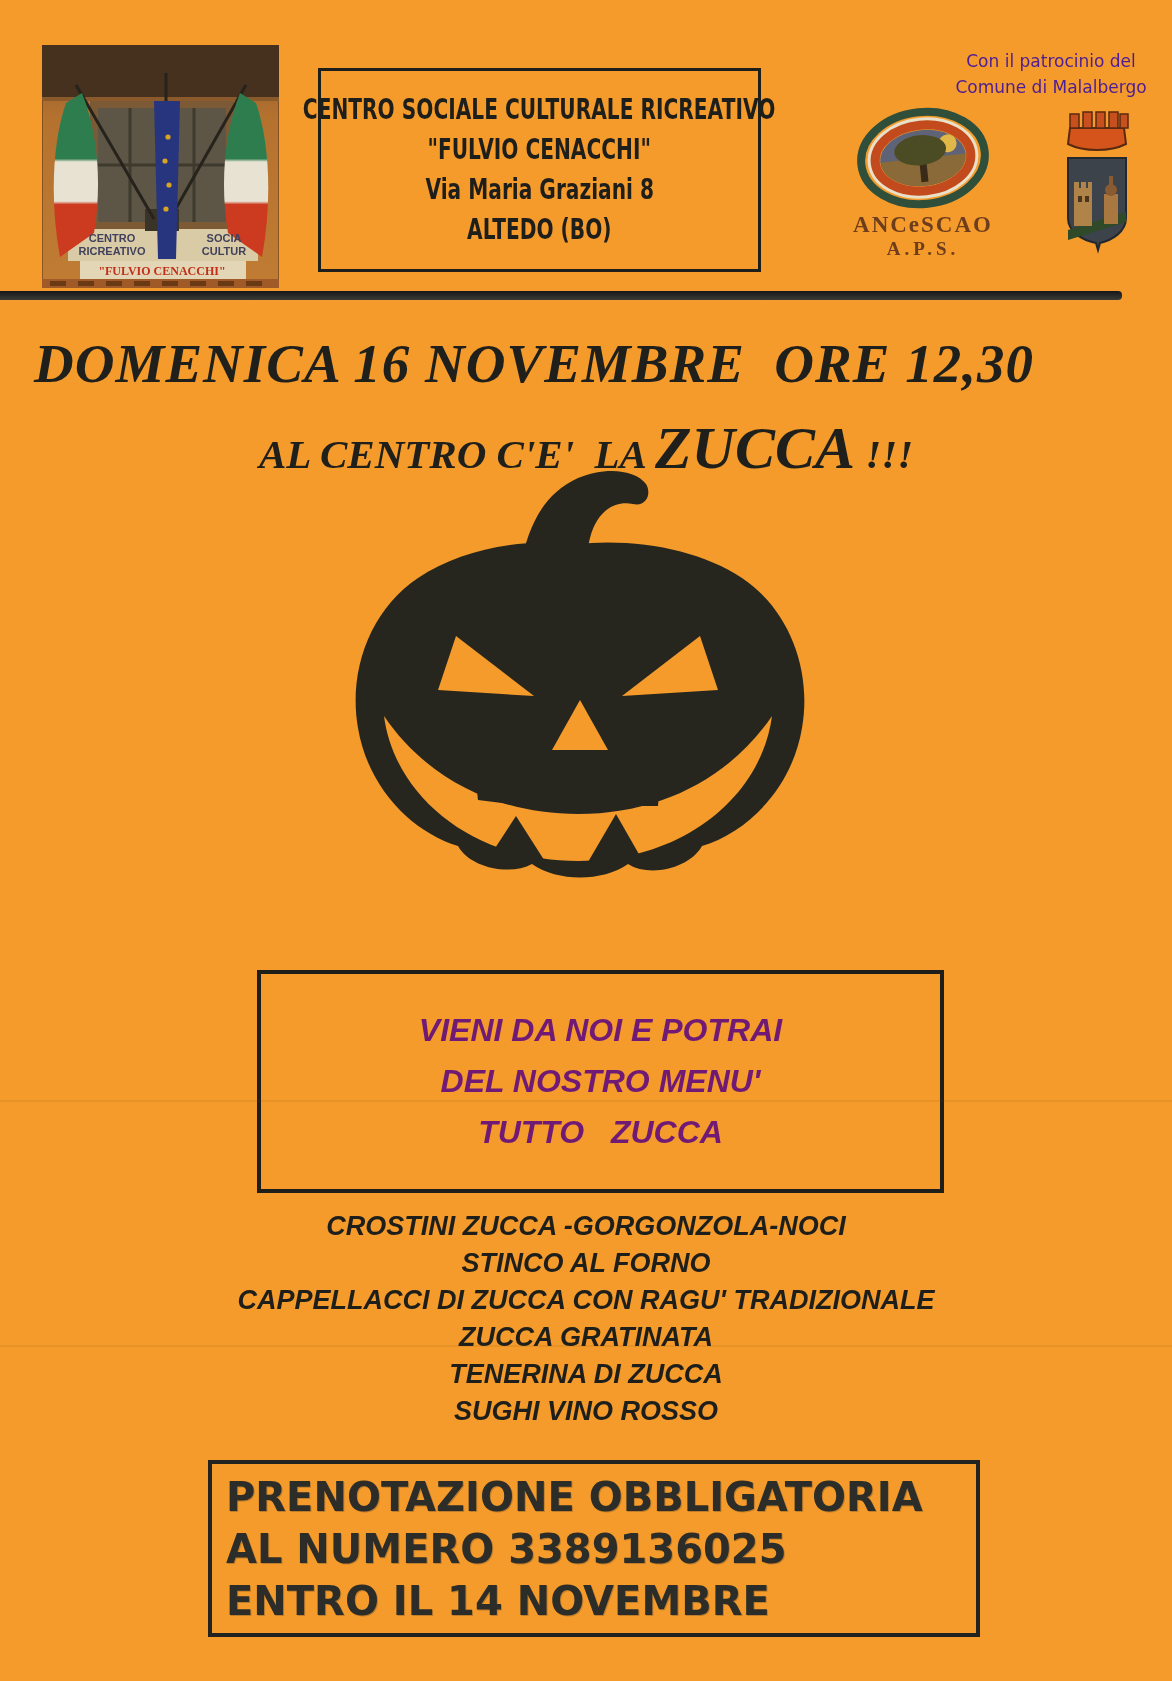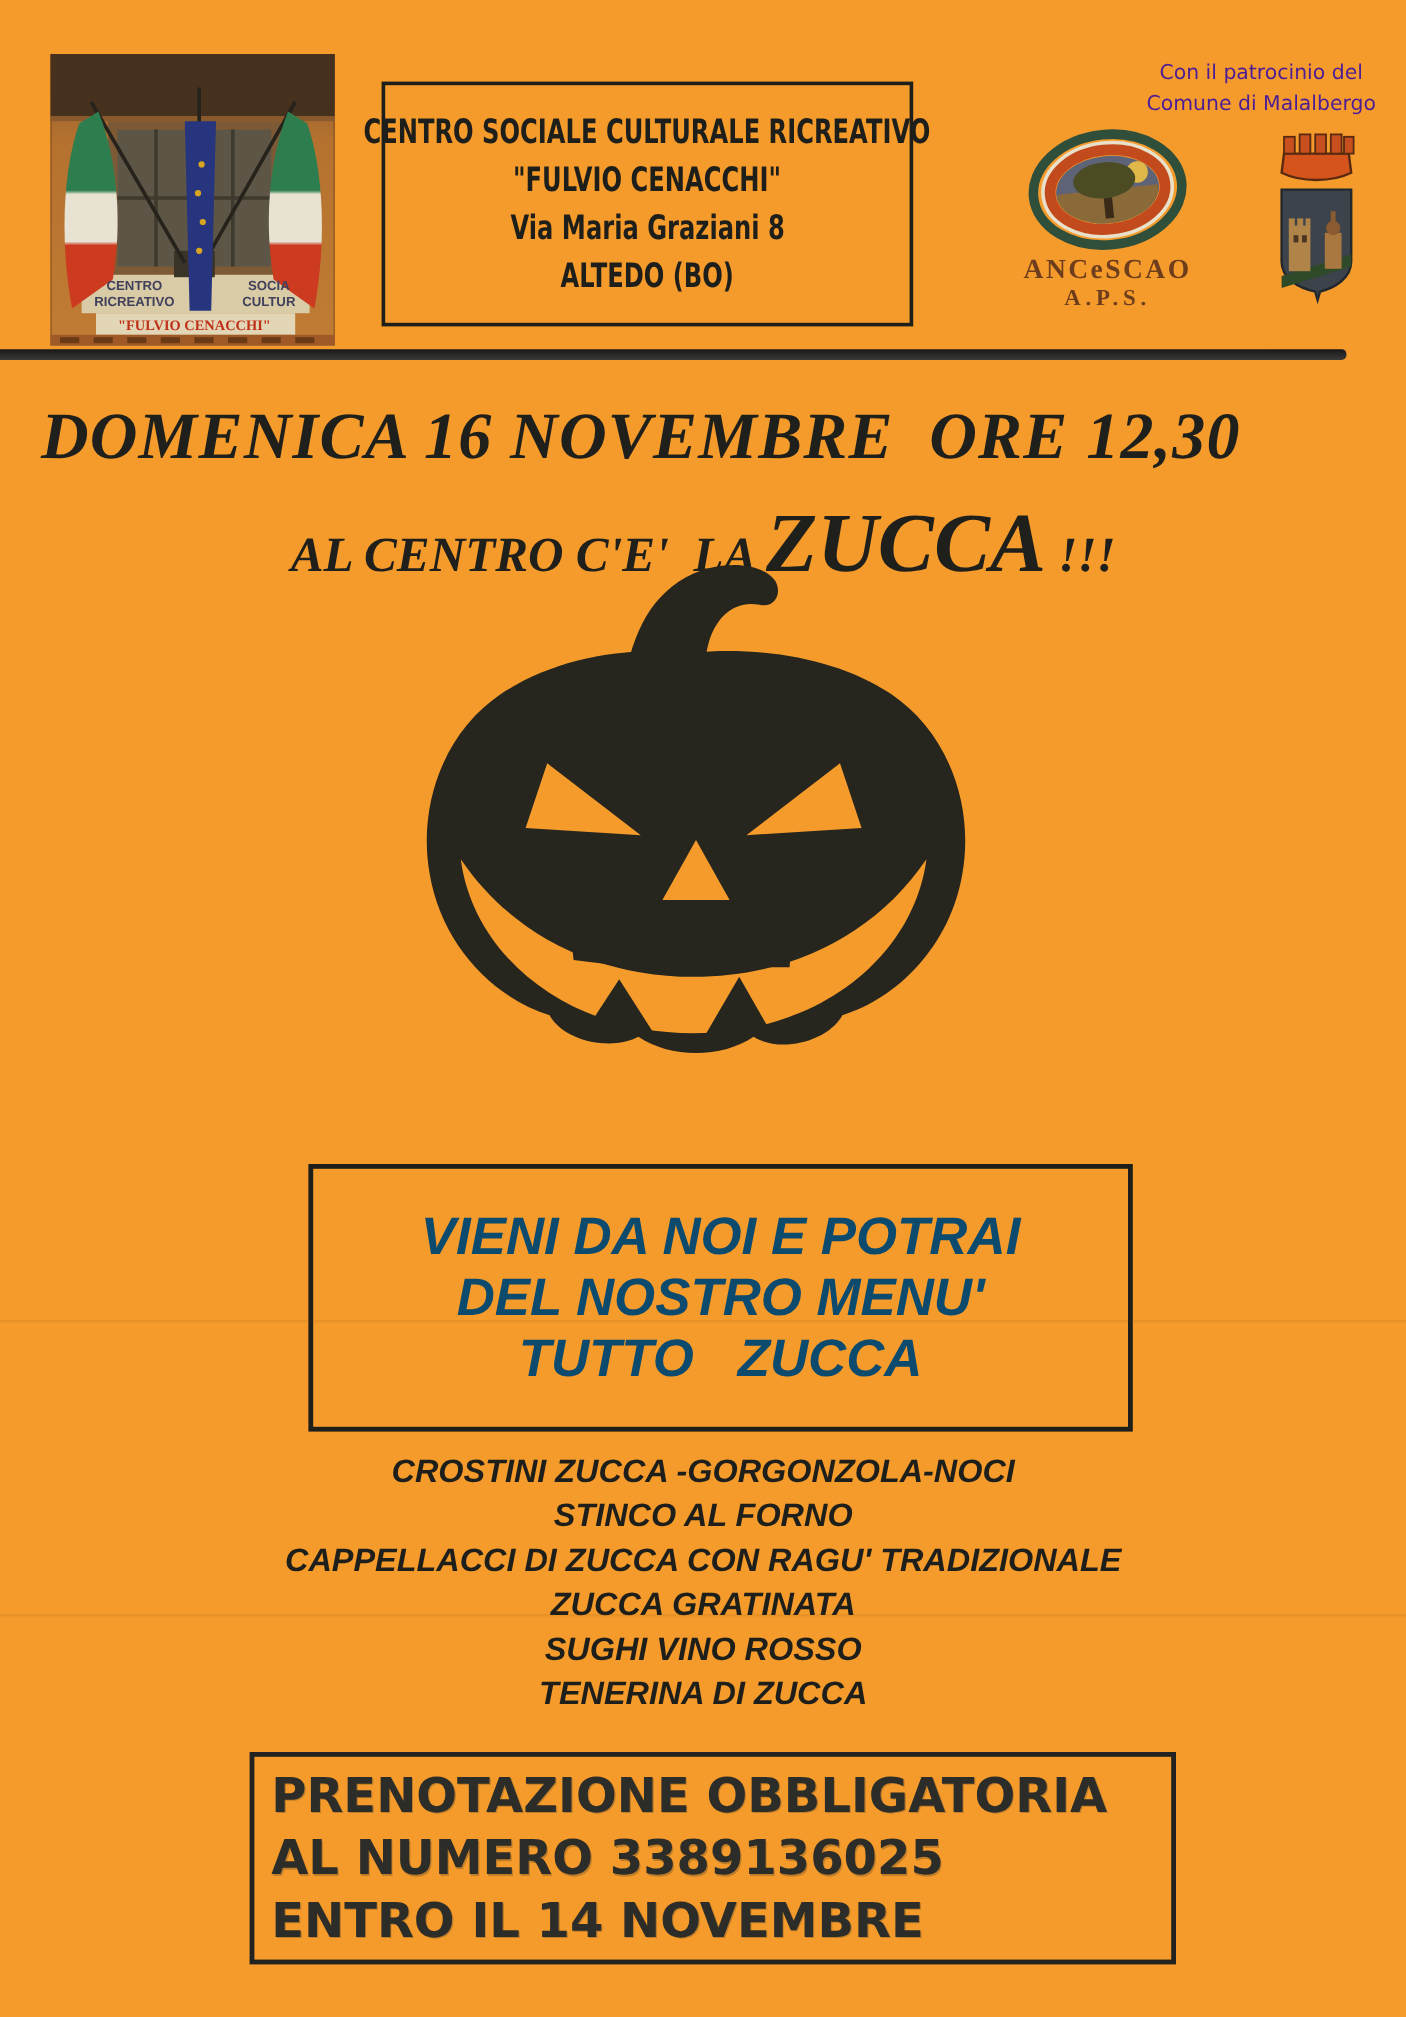--- a/index.html
+++ b/index.html
@@ -58,34 +58,34 @@
     left:0;top:332px;width:1068px;text-align:center;
     font-family:"Liberation Serif",serif;font-style:italic;font-weight:700;
     font-size:55px;letter-spacing:1px;color:#1F1F1C;
   }
   .headline2{
     left:0;top:414px;width:1172px;text-align:center;
     font-family:"Liberation Serif",serif;font-style:italic;font-weight:700;
     color:#1F1F1C;
   }
   .h2-small{font-size:41px;vertical-align:baseline;}
-  .h2-big{font-size:70px;vertical-align:baseline;}
+  .h2-big{font-size:60px;vertical-align:baseline;}
 
   
   .pumpkin{left:338px;top:464px;width:482px;height:434px;}
 
   
   .invite-box{
     left:257px;top:970px;width:679px;height:215px;
     border:4px solid #1E1E1B;
     display:flex;flex-direction:column;justify-content:center;align-items:center;
   }
   .invite-line{
     font-family:"Liberation Sans",sans-serif;font-style:italic;font-weight:700;
-    font-size:44px;line-height:51px;color:#0c4a6e;text-align:center;
+    font-size:32px;line-height:51px;color:#701a75;text-align:center;
   }
 
   
   .menu-list{
     left:0;top:1208px;width:1172px;text-align:center;
   }
   .menu-line{
     font-family:"Liberation Sans",sans-serif;font-style:italic;font-weight:700;
     font-size:27px;line-height:37px;color:#1E1E1B;
   }
@@ -287,22 +287,22 @@
   <div class="invite-line pre">VIENI DA NOI E POTRAI</div>
   <div class="invite-line pre">DEL NOSTRO MENU'</div>
   <div class="invite-line pre">TUTTO   ZUCCA</div>
 </div>
 
 <div class="abs menu-list">
   <div class="menu-line">CROSTINI ZUCCA -GORGONZOLA-NOCI</div>
   <div class="menu-line">STINCO AL FORNO</div>
   <div class="menu-line">CAPPELLACCI DI ZUCCA CON RAGU' TRADIZIONALE</div>
   <div class="menu-line">ZUCCA GRATINATA</div>
+  <div class="menu-line">TENERINA DI ZUCCA</div>
   <div class="menu-line">SUGHI VINO ROSSO</div>
-  <div class="menu-line">TENERINA DI ZUCCA</div>
 </div>
 
 <div class="abs booking-box">
   <div class="booking-line">PRENOTAZIONE OBBLIGATORIA</div>
   <div class="booking-line">AL NUMERO 3389136025</div>
   <div class="booking-line">ENTRO IL 14 NOVEMBRE</div>
 </div>
 
 <div class="abs crease" style="top:1100px"></div>
 <div class="abs crease" style="top:1345px"></div>

